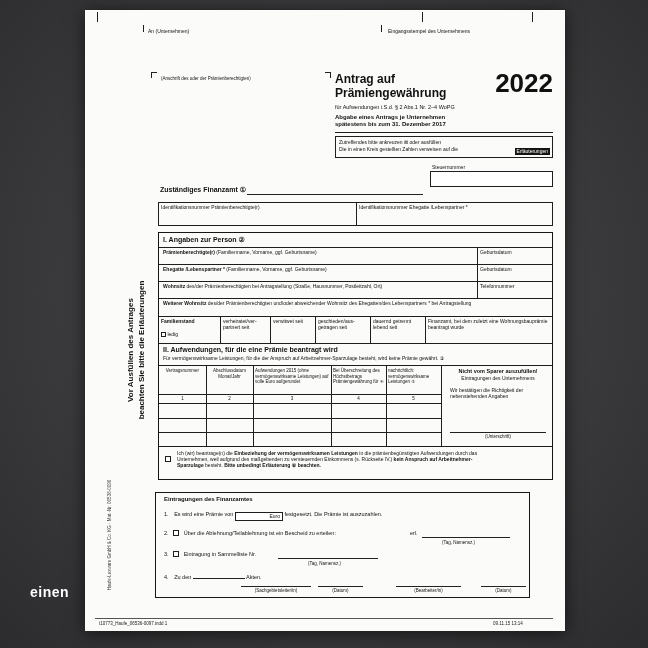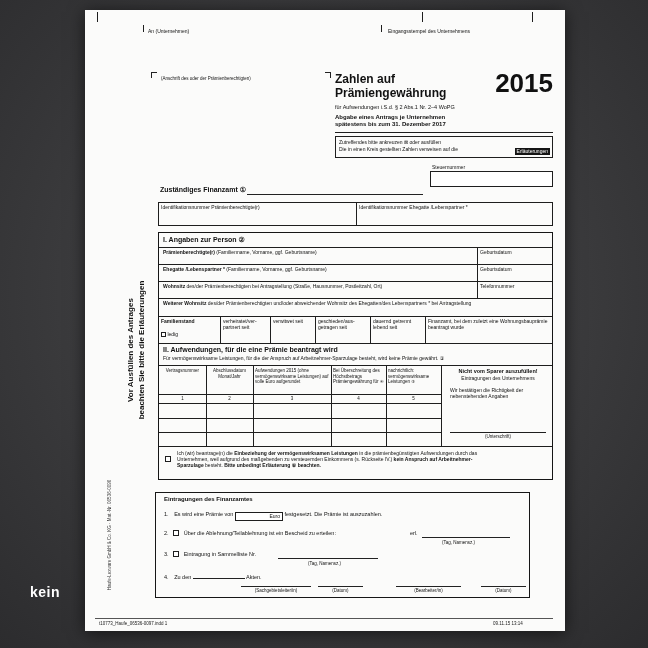--- a/index.html
+++ b/index.html
@@ -22,42 +22,42 @@
   .row{left:0;right:0;border-top:1px solid #1e1e1e}
   .badge{background:#141414;color:#fff;padding:0 2px 1px 2px}
   .cb{width:6px;height:6px;border:1px solid #1e1e1e;display:inline-block;background:#fff}
   .rot{transform:rotate(-90deg)}
   .cell{border-right:1px solid #1e1e1e;padding:1px 2px;overflow:hidden}
   .vline{width:1px;background:#1e1e1e}
 </style>
 </head>
 <body>
 
-<div class="a" style="left:30px;top:584px;color:#fff;font-weight:bold;font-size:14px;letter-spacing:.5px">kein</div>
+<div class="a" style="left:30px;top:584px;color:#fff;font-weight:bold;font-size:14px;letter-spacing:.5px">einen</div>
 
 <div class="a paper">
 
   <div class="a hl" style="left:12px;top:2px;width:1px;height:10px"></div>
   <div class="a hl" style="left:337px;top:2px;width:1px;height:10px"></div>
   <div class="a hl" style="left:447px;top:2px;width:1px;height:10px"></div>
   <div class="a hl" style="left:58px;top:15px;width:1px;height:7px"></div>
   <div class="a hl" style="left:296px;top:15px;width:1px;height:7px"></div>
 
   <div class="a t5" style="left:63px;top:18px">An (Unternehmen)</div>
   <div class="a t5" style="left:303px;top:18px">Eingangsstempel des Unternehmens</div>
 
   <div class="a" style="left:66px;top:62px;width:6px;height:6px;border-left:1px solid #222;border-top:1px solid #222"></div>
   <div class="a" style="left:240px;top:62px;width:6px;height:6px;border-right:1px solid #222;border-top:1px solid #222"></div>
   <div class="a t4" style="left:76px;top:66px">(Anschrift des oder der Prämienberechtigten)</div>
 
   <div class="a b" style="left:250px;top:63px;font-size:12px;line-height:13.5px">
-    <div>Zahlen auf</div>
+    <div>Antrag auf</div>
     <div>Prämiengewährung</div>
   </div>
-  <div class="a b" style="left:378px;top:59px;width:90px;font-size:26px;line-height:28px;text-align:right">2015</div>
+  <div class="a b" style="left:378px;top:59px;width:90px;font-size:26px;line-height:28px;text-align:right">2022</div>
   <div class="a t55" style="left:250px;top:94px">für Aufwendungen i.S.d. § 2 Abs.1 Nr. 2–4 WoPG</div>
   <div class="a b t6" style="left:250px;top:104px">
     <div>Abgabe eines Antrags je Unternehmen</div>
     <div>spätestens bis zum 31. Dezember 2017</div>
   </div>
   <div class="a hl" style="left:250px;top:122px;width:218px;height:1px"></div>
 
   <div class="a bx" style="left:250px;top:126px;width:218px;height:22px">
     <div class="t5" style="padding:2px 3px 0">
       <span>Zutreffendes bitte ankreuzen</span>

